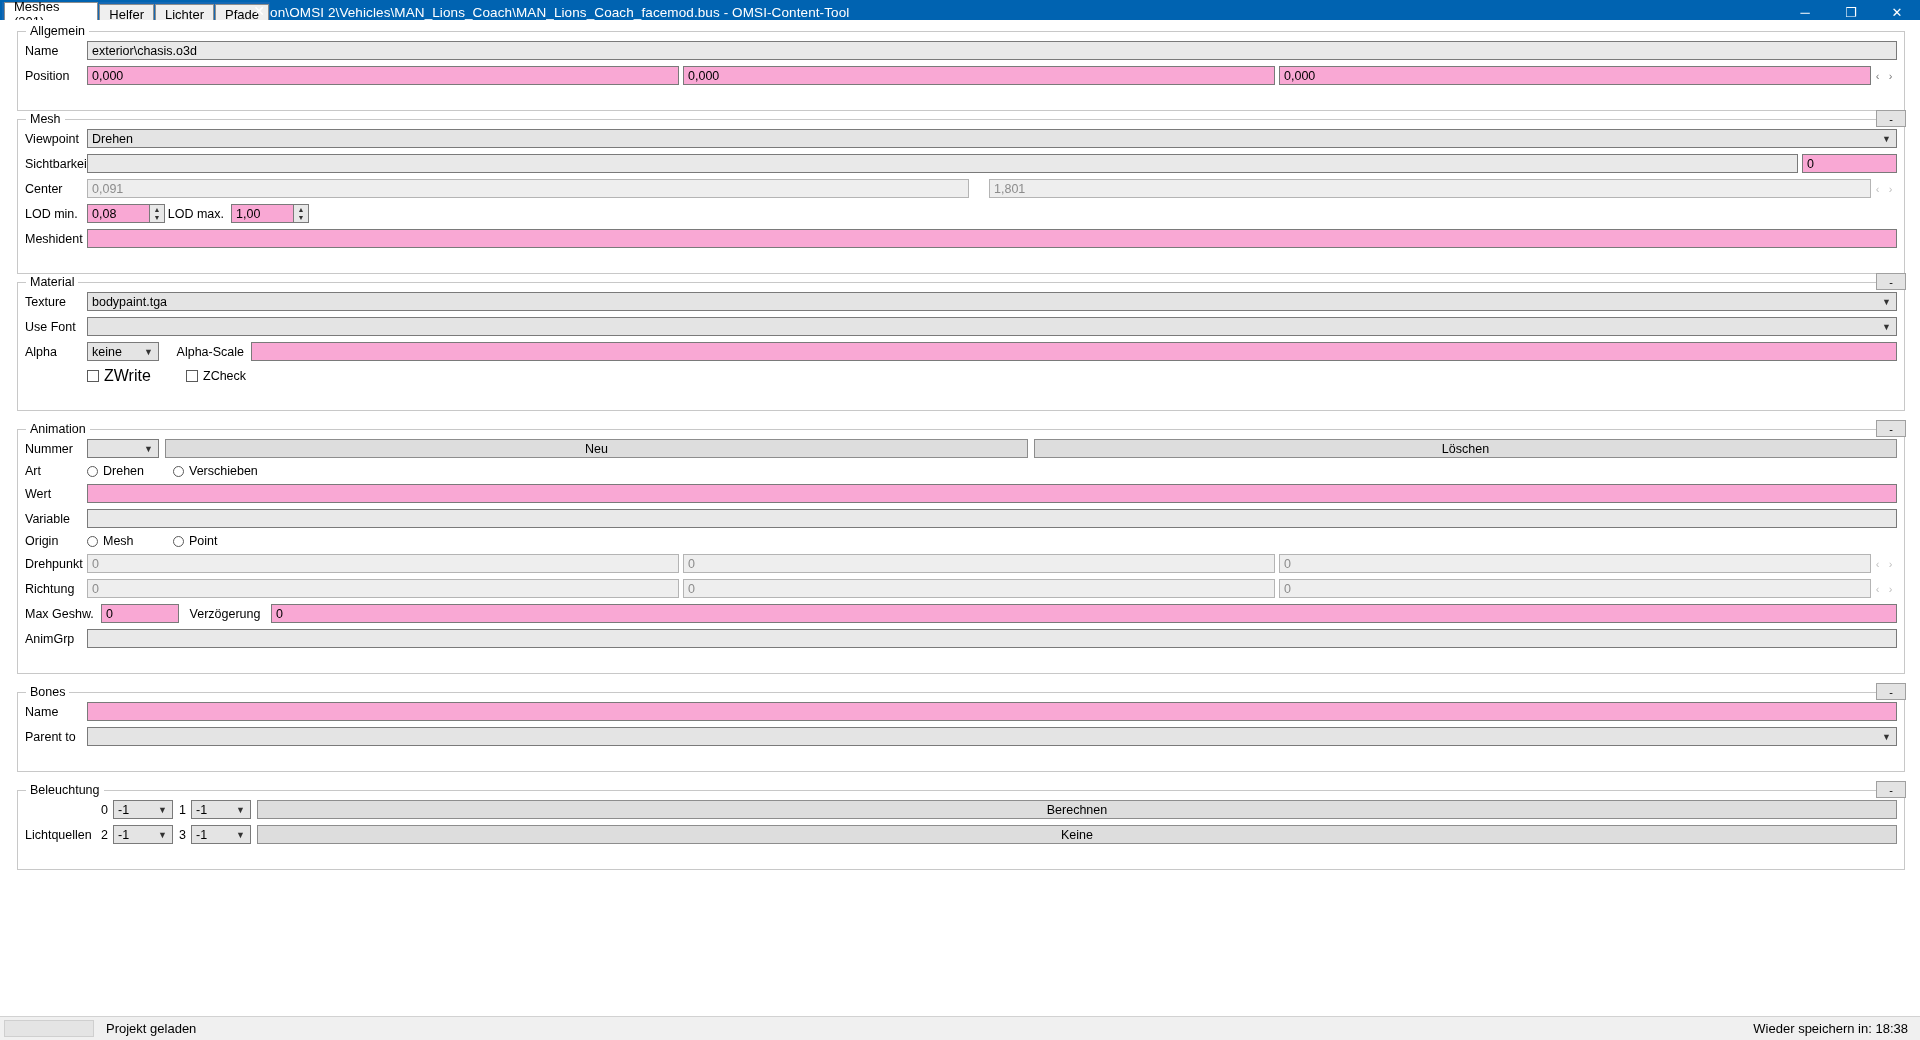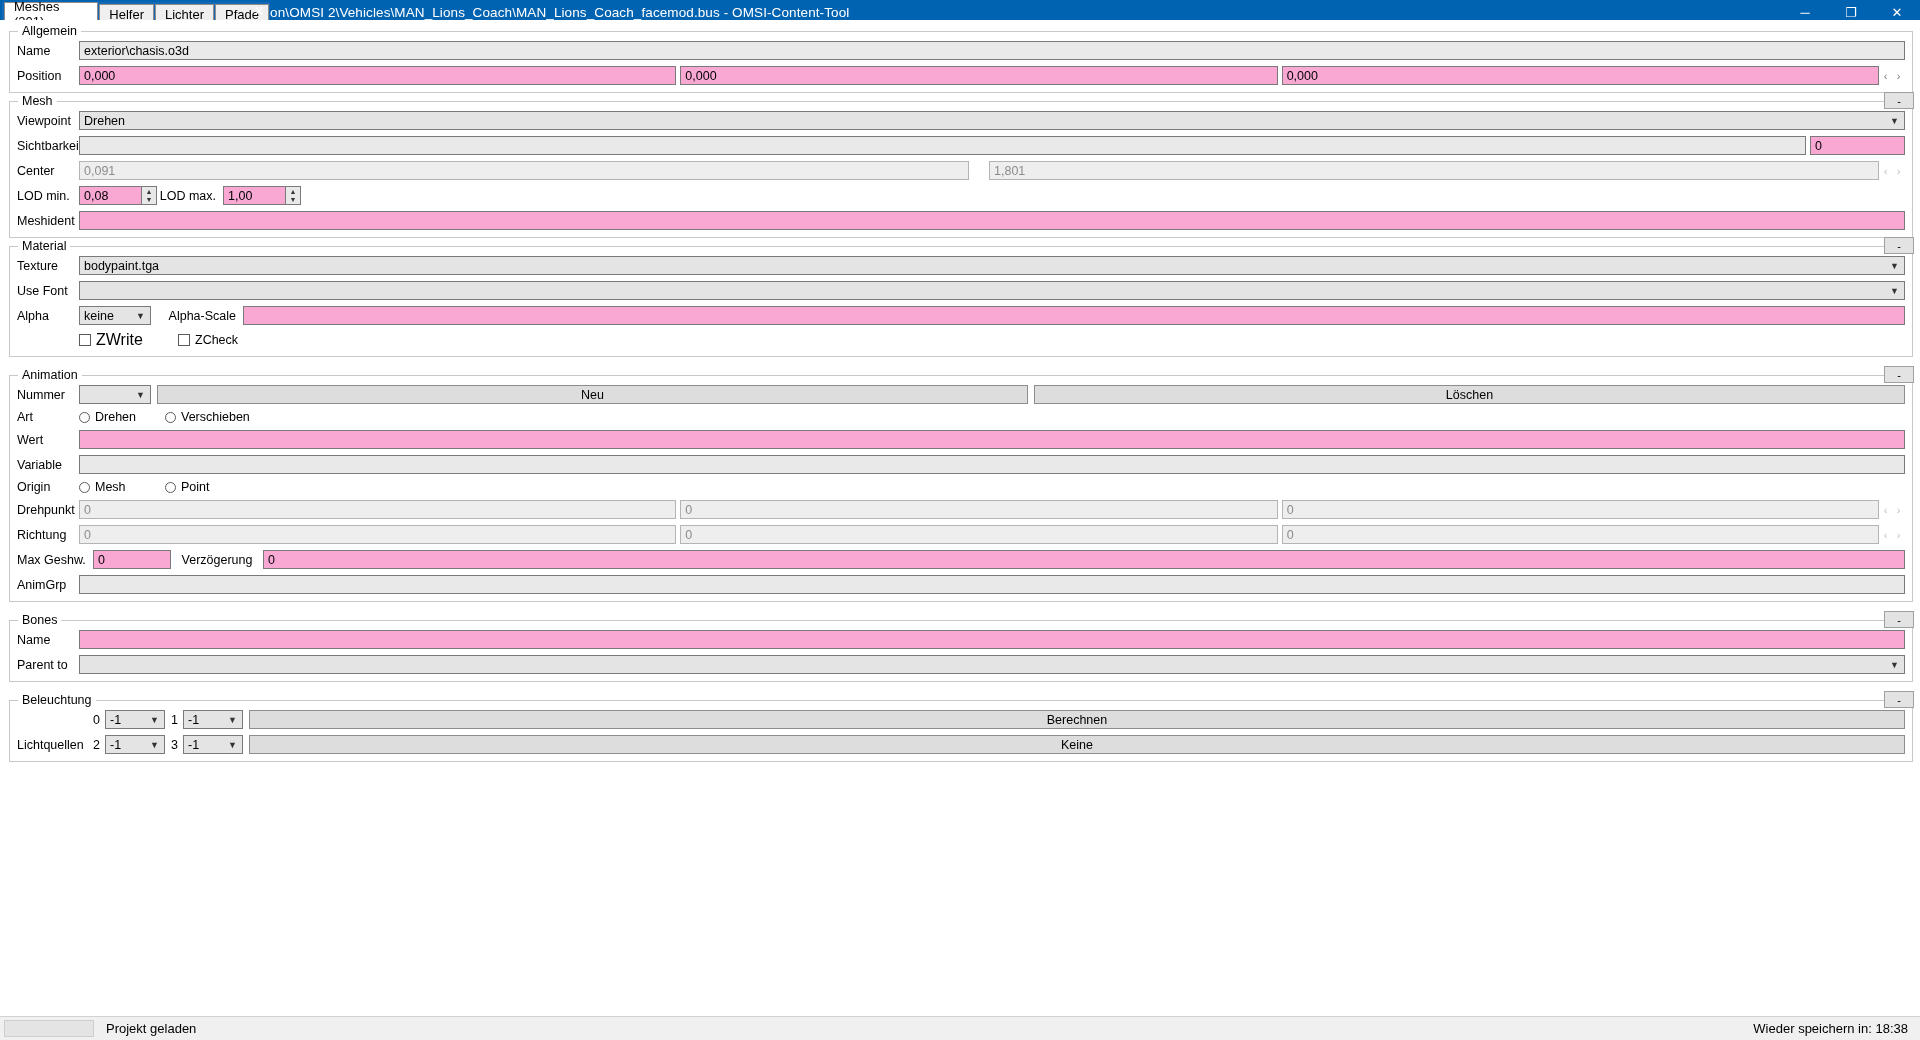--- a/index.html
+++ b/index.html
@@ -119,29 +119,29 @@
   .tlbody .redline { position:absolute; left: 4px; top: 3px; bottom: 3px; width: 4px; background:#b31b1b; }
 
   
   #propspanel { left: 1557px; top: 57px; width: 358px; height: 920px;
     background:#fff; border: 2px solid #1468b4; }
   .propcap { height: 20px; background: #1468b4; color:#fff; position: relative;
              display:flex; align-items:center; justify-content:center;
              font-size: 12.5px; font-weight: bold; }
   .propcap .xbtn { position:absolute; right: 7px; font-size: 14px; }
   .propbody { position:absolute; left: 0; top: 20px; right: 0; bottom: 0; background:#fff;
-              overflow: hidden; padding: 3px 4px; }
+              overflow: hidden; padding: 3px 12px; }
   .gbox { position: relative; border: 1px solid #c8c8c8; margin: 8px 3px 0 5px; padding: 9px 7px 7px 7px; }
   .gbox > .glabel { position:absolute; left: 8px; top: -8px; background:#fff; padding: 0 4px;
                     font-size: 12.5px; }
   .gbox > .minbtn { position:absolute; right: -2px; top: -10px; width: 30px; height: 17px;
                     background:#e3e3e3; border:1px solid #a0a0a0; font-size: 11px;
                     display:flex; align-items:center; justify-content:center; }
   .frow { display:flex; align-items:center; margin-bottom: 6px; }
-  .frow:last-child { margin-bottom: 0; }
+  .frow:last-child { margin-bottom: 18px; }
   .flbl { width: 62px; flex: 0 0 62px; font-size: 12.5px; }
   .inp { height: 19px; border:1px solid #7a7a7a; background:#f9a8d4; font-size: 12.5px;
          display:flex; align-items:center; padding-left: 4px; color:#000; }
   .inp.ro { background:#e9e9e9; color:#000; }
   .inp.dim { background:#eee; border-color:#b4b4b4; color:#8c8c8c; }
   .combo { height: 19px; border:1px solid #7a7a7a; background:#e4e4e4; font-size: 12.5px;
            display:flex; align-items:center; padding-left: 4px; position: relative; }
   .combo .cv { position:absolute; right: 5px; font-size: 9px; color:#333; }
   .arrows { width: 26px; flex:0 0 26px; display:flex; align-items:center; justify-content:space-around;
             font-size: 11px; color:#777; }

